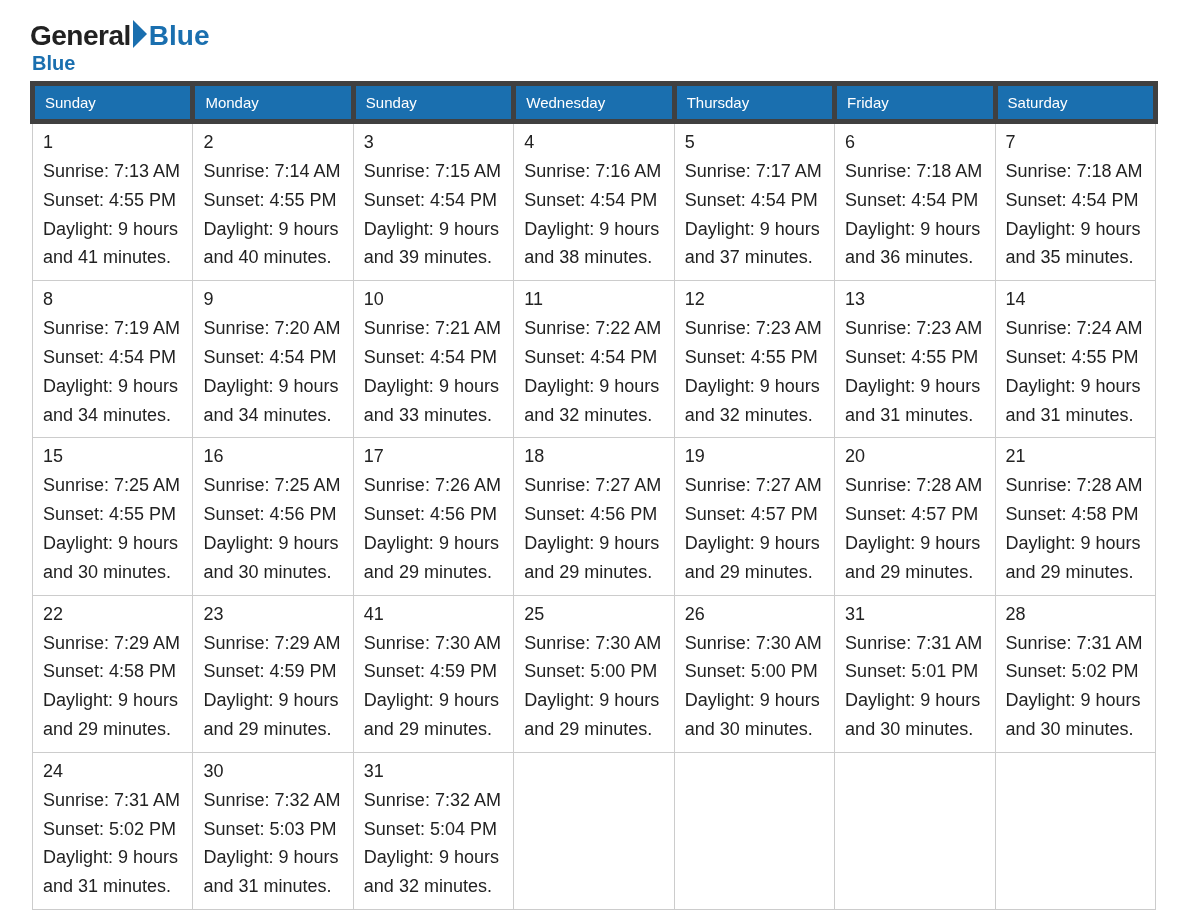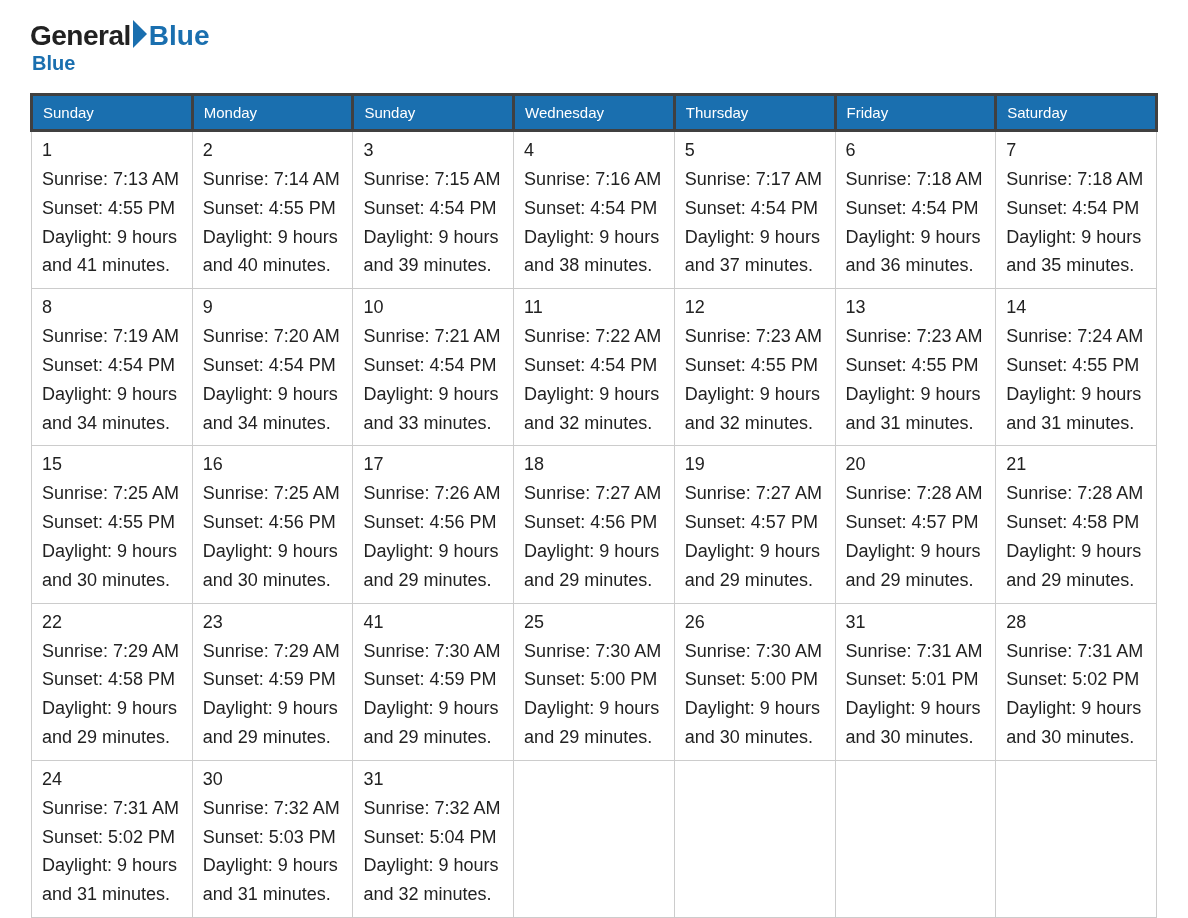--- a/index.html
+++ b/index.html
@@ -7,21 +7,21 @@
       font-family: Arial, Helvetica, sans-serif;
       background: #fff;
       width: 1188px;
       min-height: 918px;
       padding: 20px 30px;
     }
     .header {
       display: flex;
       justify-content: space-between;
       align-items: flex-start;
-      margin-bottom: 18px;
+      margin-bottom: 6px;
       gap: 24px;
     }
     .logo {
       display: flex;
       flex-direction: column;
       align-items: flex-start;
     }
     .logo-top {
       display: flex;
       align-items: center;
@@ -72,21 +72,21 @@
       border-collapse: collapse;
       table-layout: fixed;
     }
     th {
       background-color: #1a6faf;
       color: #fff;
       font-size: 15px;
       font-weight: normal;
       padding: 8px 10px;
       text-align: left;
-      border: 3px solid #404040;
+      border: 5px solid #404040;
     }
     td {
       vertical-align: top;
       padding: 8px 10px;
       border: 1px solid #ccc;
       font-size: 13px;
       color: #222;
       height: 110px;
     }
     .day-number {

